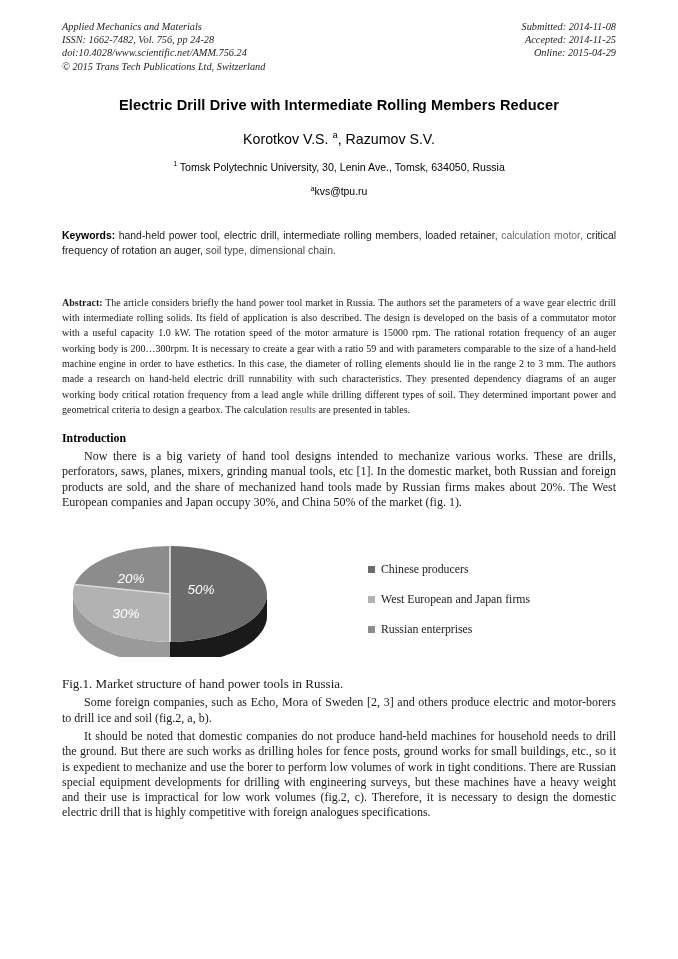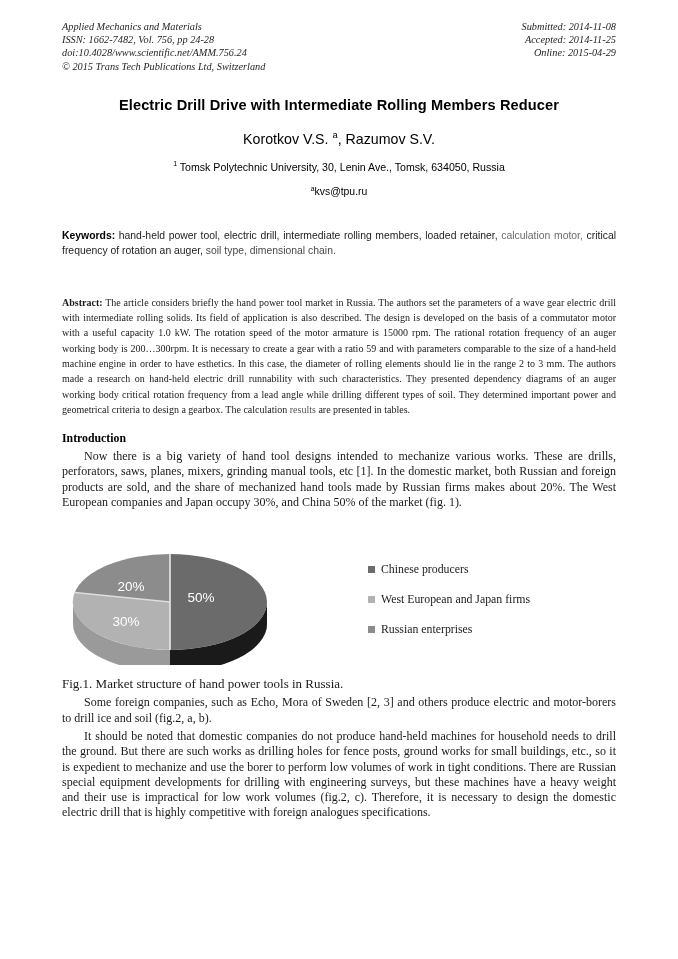--- a/index.html
+++ b/index.html
@@ -131,23 +131,24 @@
 
   
   .figure {
     margin-top: 18px;
     position: relative;
     height: 140px;
   }
   .pie-wrap {
     position: absolute;
     left: 8px;
-    top: 12px;
+    top: 4px;
     width: 200px;
     height: 125px;
+    font-style: italic;
   }
   .pie-svg { display: block; }
   .slice-label {
     font-family: "Liberation Sans", sans-serif;
     font-size: 13.5px;
     fill: #ffffff;
   }
 
   .legend {
     position: absolute;

